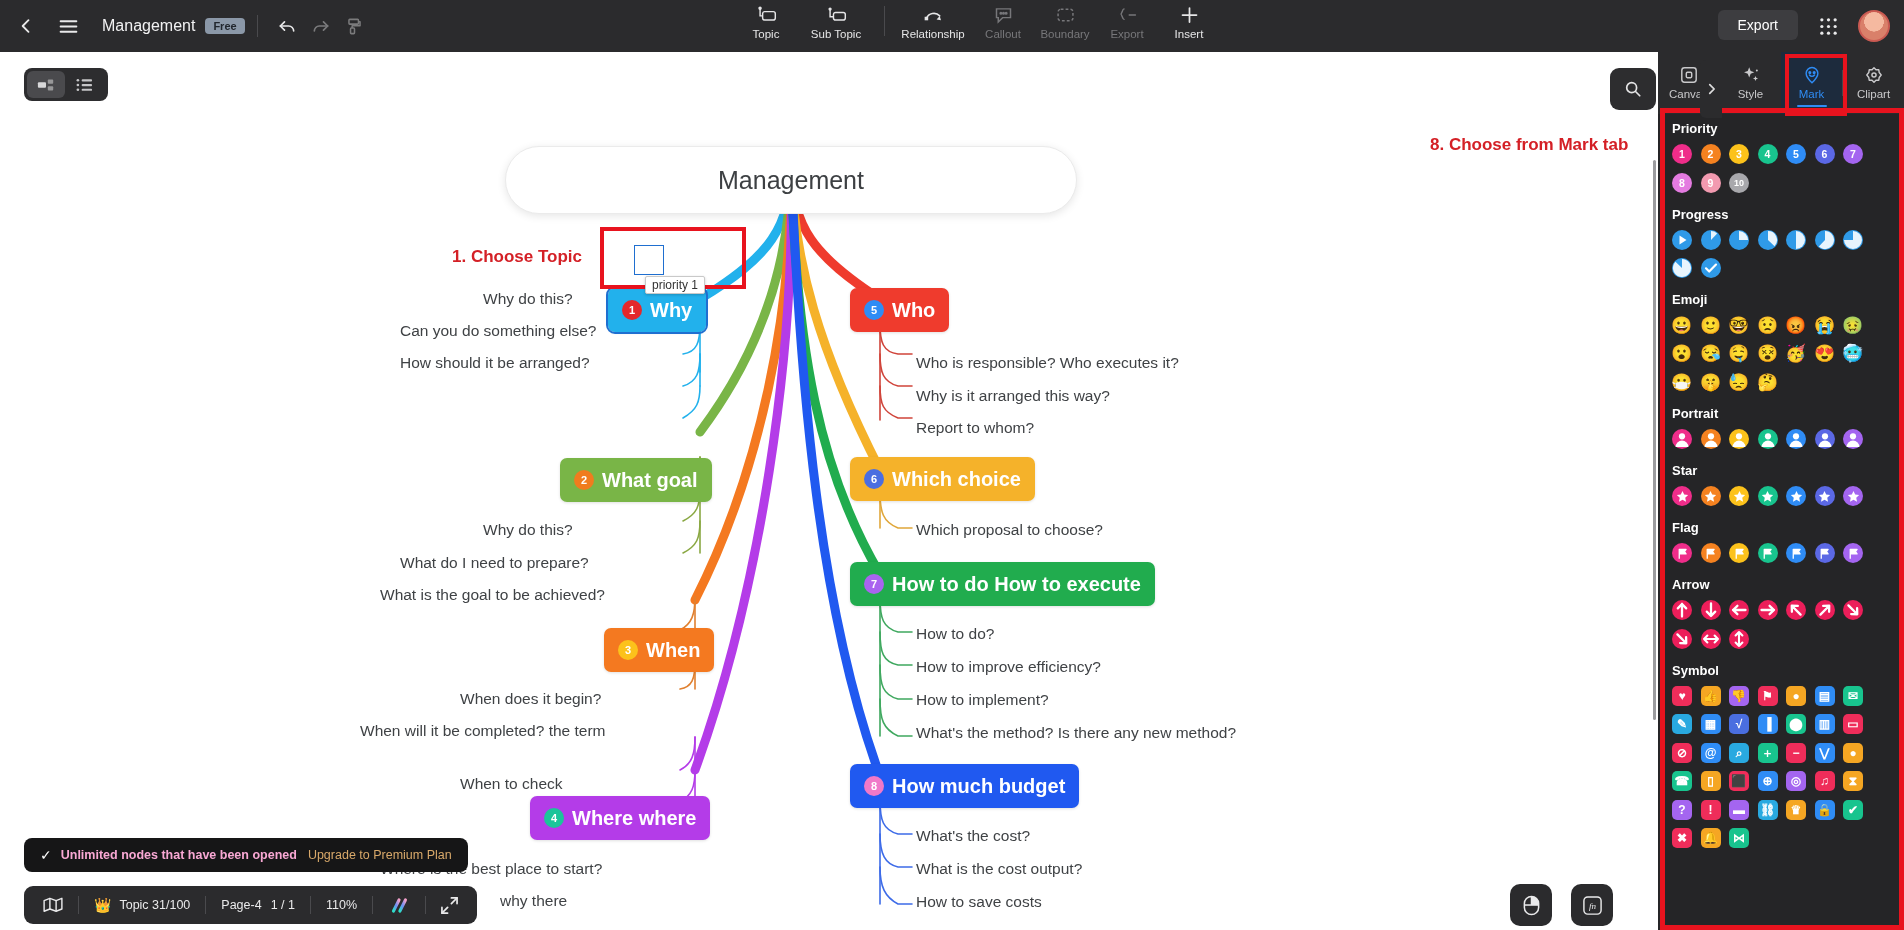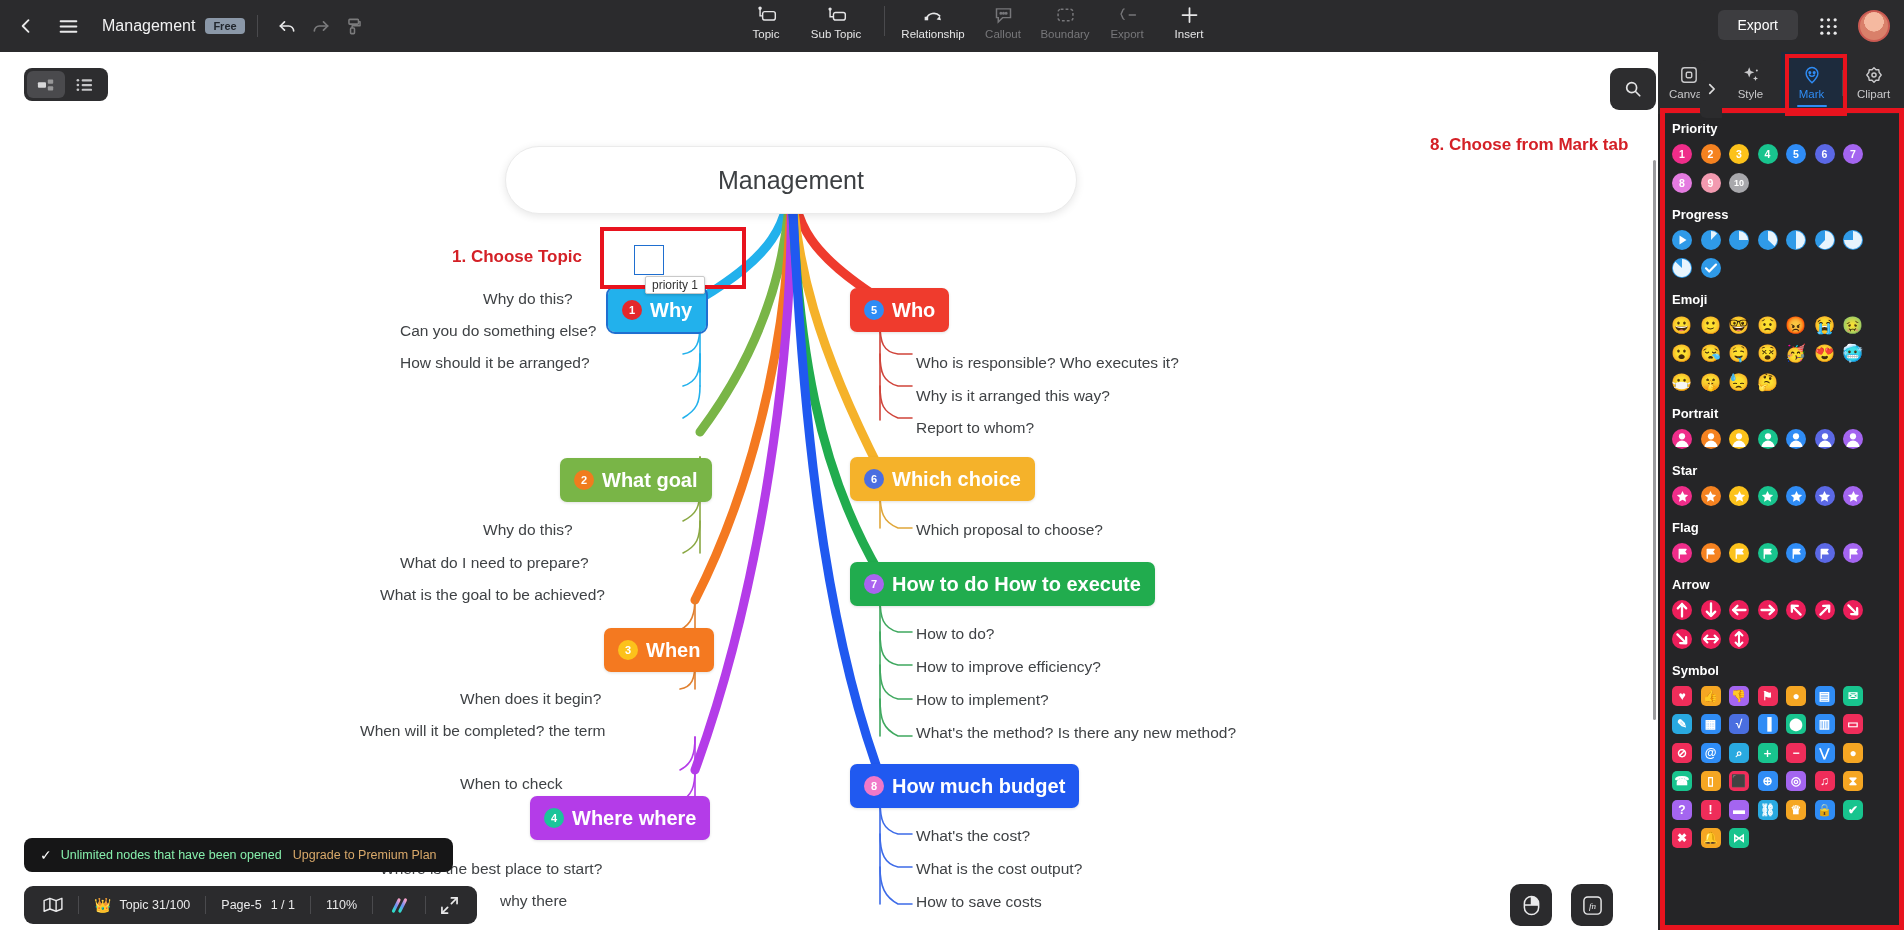--- a/index.html
+++ b/index.html
@@ -134,21 +134,21 @@
     border:1.5px solid #1f6fd0; z-index:26;
   }
 
   
   #toast {
     position:absolute; left:24px; top:838px; height:34px;
     background:#161617; border-radius:8px; display:flex; align-items:center;
     padding:0 16px; z-index:35;
   }
   #toast .check { color:#fff; font-size:14px; margin-right:9px; }
-  #toast .msg { color:#86efac; font-size:12.5px; font-weight:normal; }
+  #toast .msg { color:#f9a8d4; font-size:12.5px; font-weight:bold; }
   #toast .upgrade { color:#d9a96a; font-size:12.5px; margin-left:11px; cursor:pointer; }
 
   #statusbar {
     position:absolute; left:24px; top:886px; height:38px;
     background:#2b2b2d; border-radius:9px; display:flex; align-items:center;
     z-index:35; padding:0 4px;
   }
   .sb-item { display:flex; align-items:center; color:#eaeaeb; font-size:12.5px;
     padding:0 15px; height:38px; cursor:pointer; white-space:nowrap; }
   .sb-sep { width:1px; height:18px; background:#4a4a4d; }
@@ -488,21 +488,21 @@
         <path d="M7.5 1.5v12M14.5 4v12"></path>
       </svg>
   </div>
   <div class="sb-sep"></div>
   <div class="sb-item">
     <span style="margin-right:8px;font-size:14px;">👑</span>
     <span>Topic 31/100</span>
   </div>
   <div class="sb-sep"></div>
   <div class="sb-item">
-    <span>Page-5</span>
+    <span>Page-4</span>
     <span style="margin-left:9px;">1 / 1</span>
   </div>
   <div class="sb-sep"></div>
   <div class="sb-item">110%</div>
   <div class="sb-sep"></div>
   <div class="sb-item">
     <svg width="22" height="17" viewBox="0 0 24 18" fill="none" stroke-width="3.4" stroke-linecap="round">
       <defs>
           <linearGradient id="thg" x1="0" y1="1" x2="1" y2="0">
             <stop offset="0" stop-color="#2ce0c8"></stop>

